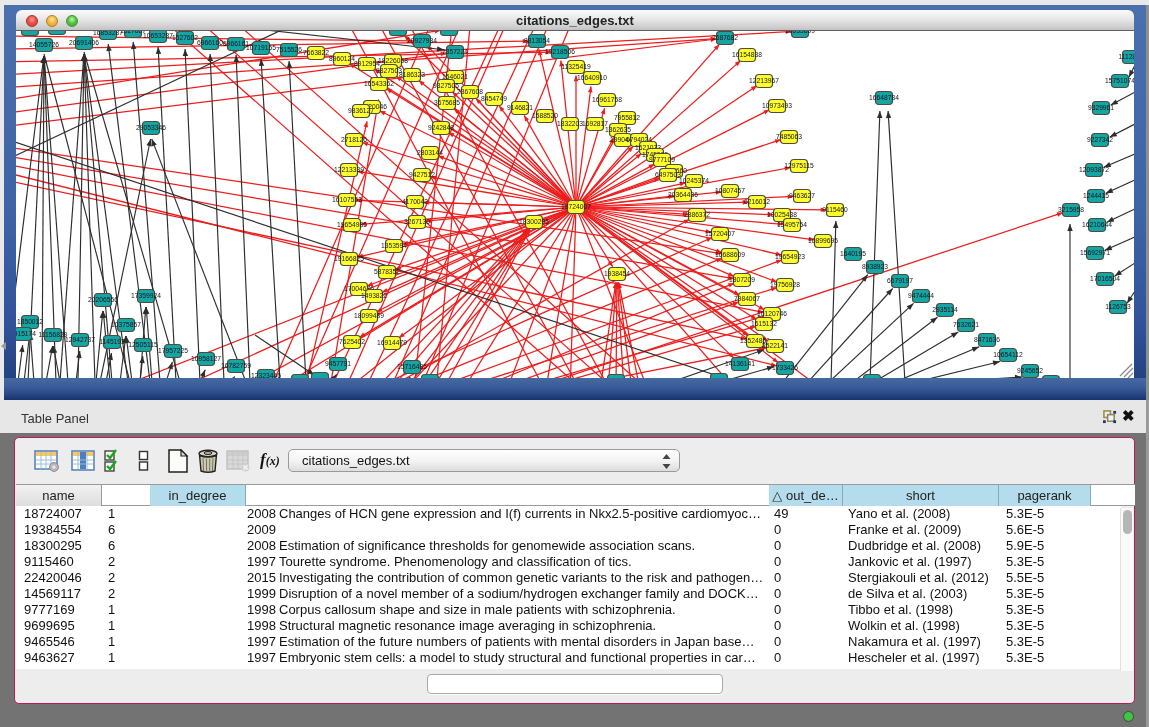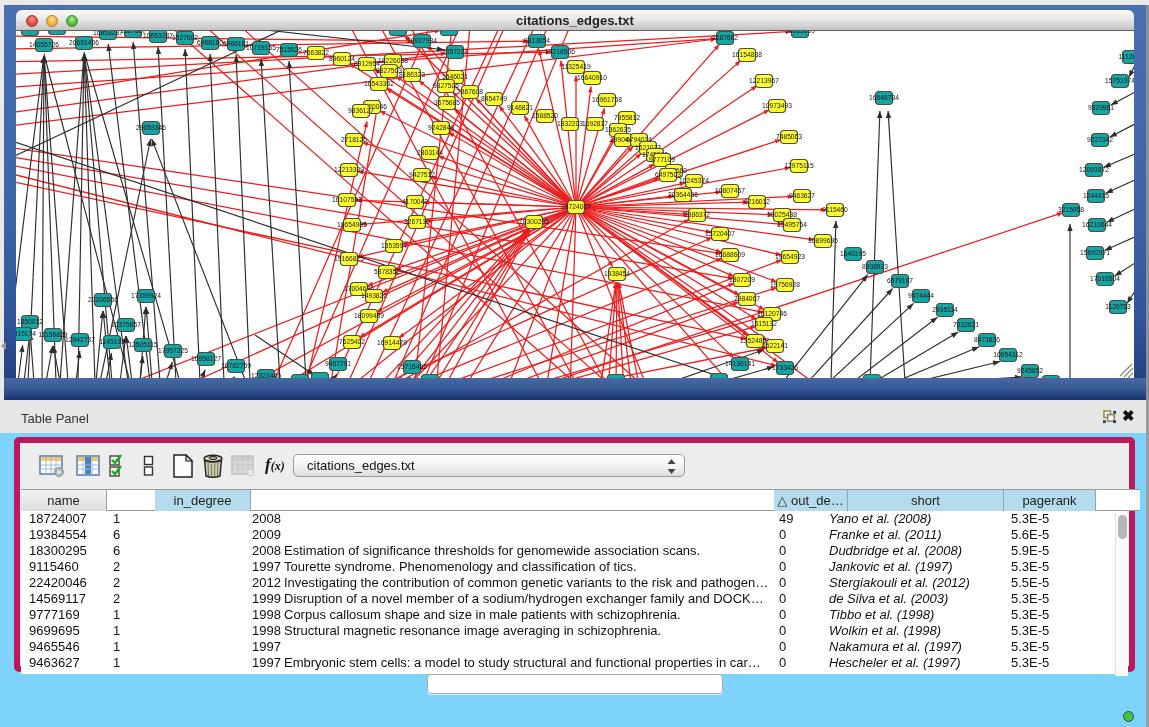--- a/index.html
+++ b/index.html
@@ -17,29 +17,29 @@
 .tl { position:absolute; top:5px; width:12px; height:12px; border-radius:50%; }
 #tl1 { left:10px; background:radial-gradient(circle at 50% 35%,#ff9d96 0%,#ec5148 45%,#d63b31 100%); border:1px solid #a03530;}
 #tl2 { left:30px; background:radial-gradient(circle at 50% 35%,#ffe9a8 0%,#f6b63e 45%,#e39d2d 100%); border:1px solid #ad8030;}
 #tl3 { left:50px; background:radial-gradient(circle at 50% 35%,#c7f5b4 0%,#58c43f 45%,#3da32c 100%); border:1px solid #459035;}
 #canvas { position:absolute; left:16px; top:31px; width:1118px; height:347px; background:#fff; }
 #botborder { position:absolute; left:4px; top:378px; width:1142px; height:22px;
   background:linear-gradient(180deg,#45699f 0%,#3a5d99 40%,#2a4a87 70%,#17336d 100%); }
 #leftarrow { position:absolute; left:1px; top:342px; width:0; height:0;
   border-top:4px solid transparent; border-bottom:4px solid transparent; border-right:5px solid #9a9a9a; }
 
-#panel { position:absolute; left:0; top:400px; width:1149px; height:327px; background:#7dd3fc; }
+#panel { position:absolute; left:0; top:400px; width:1149px; height:327px; background:#737373; }
 #paneltop { position:absolute; left:0; top:0; width:1149px; height:4px; background:#f4f4f4; }
 #grip { position:absolute; left:569px; top:0px; width:12px; height:6px; }
 #paneltitle { position:absolute; left:0; top:0; width:1149px; height:33px; background:#e7e7e7; }
 #paneltitle .t { position:absolute; left:21px; top:11px; font-size:13px; color:#333; }
 #floaticon { position:absolute; left:1103px; top:10px; width:14px; height:14px; }
 #closeicon { position:absolute; left:1122px; top:7px; font-size:15px; font-weight:bold; color:#111; }
-#inner { position:absolute; left:14px; top:37px; width:1121px; height:235px;
-  border:6px solid #be185d; border-radius:5px; background:#ededed; }
+#inner { position:absolute; left:14px; top:37px; width:1121px; height:267px;
+  border:1px solid #be185d; border-radius:5px; background:#ededed; }
 #toolbar { position:absolute; left:0; top:0; width:100%; height:46px; }
 #combo { position:absolute; left:273px; top:11px; width:392px; height:23px;
   border:1px solid #9a9a9a; border-radius:5px;
   background:linear-gradient(180deg,#ffffff 0%,#f2f2f2 55%,#dddddd 100%);
   font-size:13px; color:#111; line-height:21px; padding-left:13px; }
 
 #thead { position:absolute; left:1px; top:46px; width:1119px; height:22px; background:#fff; border-bottom:1px solid #9a9a9a; border-top:1px solid #9a9a9a;}
 #thead span { position:absolute; top:0; height:22px; line-height:22px; text-align:center;
   font-size:13px; color:#222; background:#b5dcec; border-right:1px solid #8aa9b6; }
 #thead .h0 { left:0px; width:86px; background:linear-gradient(180deg,#f2f2f2,#dcdcdc); border-right:1px solid #9a9a9a;}
@@ -50,21 +50,21 @@
 #thead .h5 { left:827px; width:156px; }
 #thead .h6 { left:983px; width:92px; }
 #tbody { position:absolute; left:1px; top:68px; width:1105px; height:163px; background:#fff; overflow:hidden; }
 .tr { position:relative; height:16px; line-height:16px; font-size:13px; color:#111; white-space:nowrap; }
 .tr span { position:absolute; top:0; overflow:hidden; }
 .c0 { left:8px; width:80px; }
 .c1 { left:92px; width:90px; }
 .c2 { left:190px; width:70px;text-align:right; }
 .c3 { left:263px; width:490px; }
 .c4 { left:758px; width:68px; }
-.c5 { left:808px; width:150px;font-style:italic; }
+.c5 { left:832px; width:150px; }
 .c6 { left:990px; width:90px; }
 #vscroll { position:absolute; right:1px; top:70px; width:13px; height:163px; background:#fafafa; border-left:1px solid #e0e0e0;}
 #vthumb { position:absolute; left:2px; top:2px; width:9px; height:24px; border-radius:5px; background:#b6b6b6; }
 
 #tabs { position:absolute; left:427px; top:274px; width:296px; height:20px;
   border:1px solid #a9a9a9; border-radius:4px; background:#fff; overflow:hidden;
   box-shadow:0 1px 0 rgba(255,255,255,.7);}
 #tabs span { float:left; height:20px; line-height:19px; font-size:15px; text-align:center; color:#111;margin-top:25px; }
 #tabs .sel { width:92px; color:#fff; background:linear-gradient(180deg,#9a9a9a,#787878); }
 #tabs .t2 { width:108px; border-right:1px solid #c9c9c9; }
@@ -846,30 +846,31 @@
         <span class="h2">year</span>
         <span class="h4">△ out_de…</span>
         <span class="h5">short</span>
       <span class="h6">pagerank</span>
     </div>
     <div id="tbody">
 <div class="tr">
           <span class="c0">18724007</span>
           <span class="c1">1</span>
           <span class="c2">2008</span>
+          <span class="c3">Changes of HCN gene expression and I(f) currents in Nkx2.5-positive cardiomyoc…</span>
           <span class="c4">49</span>
           <span class="c5">Yano et al. (2008)</span>
           <span class="c6">5.3E-5</span>
         </div>
 <div class="tr">
           <span class="c0">19384554</span>
           <span class="c1">6</span>
           <span class="c2">2009</span>
           <span class="c4">0</span>
-          <span class="c5">Franke et al. (2011)</span>
+          <span class="c5">Franke et al. (2009)</span>
           <span class="c6">5.6E-5</span>
         </div>
 <div class="tr">
           <span class="c0">18300295</span>
           <span class="c1">6</span>
           <span class="c2">2008</span>
           <span class="c3">Estimation of significance thresholds for genomewide association scans.</span>
           <span class="c4">0</span>
           <span class="c5">Dudbridge et al. (2008)</span>
           <span class="c6">5.9E-5</span>
@@ -879,21 +880,21 @@
           <span class="c1">2</span>
           <span class="c2">1997</span>
           <span class="c3">Tourette syndrome. Phenomenology and classification of tics.</span>
           <span class="c4">0</span>
           <span class="c5">Jankovic et al. (1997)</span>
           <span class="c6">5.3E-5</span>
         </div>
 <div class="tr">
           <span class="c0">22420046</span>
           <span class="c1">2</span>
-          <span class="c2">2012</span>
+          <span class="c2">2015</span>
           <span class="c3">Investigating the contribution of common genetic variants to the risk and pathogen…</span>
           <span class="c4">0</span>
           <span class="c5">Stergiakouli et al. (2012)</span>
           <span class="c6">5.5E-5</span>
         </div>
 <div class="tr">
           <span class="c0">14569117</span>
           <span class="c1">2</span>
           <span class="c2">1999</span>
           <span class="c3">Disruption of a novel member of a sodium/hydrogen exchanger family and DOCK…</span>
@@ -916,20 +917,21 @@
           <span class="c2">1998</span>
           <span class="c3">Structural magnetic resonance image averaging in schizophrenia.</span>
           <span class="c4">0</span>
           <span class="c5">Wolkin et al. (1998)</span>
           <span class="c6">5.3E-5</span>
         </div>
 <div class="tr">
           <span class="c0">9465546</span>
           <span class="c1">1</span>
           <span class="c2">1997</span>
+          <span class="c3">Estimation of the future numbers of patients with mental disorders in Japan base…</span>
           <span class="c4">0</span>
           <span class="c5">Nakamura et al. (1997)</span>
           <span class="c6">5.3E-5</span>
         </div>
 <div class="tr">
           <span class="c0">9463627</span>
           <span class="c1">1</span>
           <span class="c2">1997</span>
           <span class="c3">Embryonic stem cells: a model to study structural and functional properties in car…</span>
           <span class="c4">0</span>

